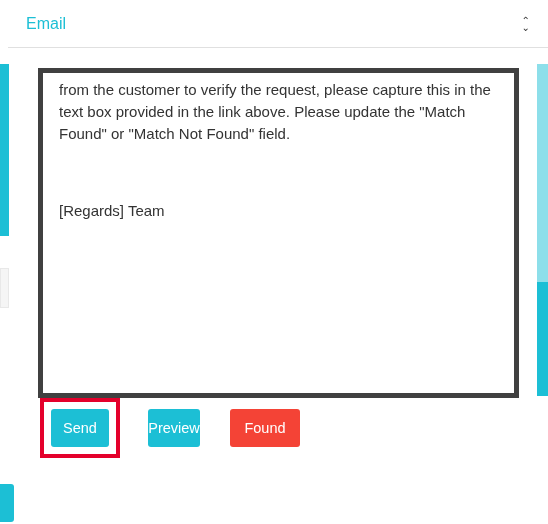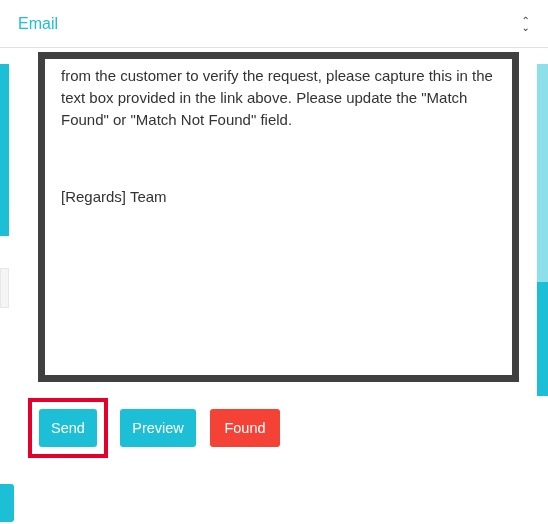--- a/index.html
+++ b/index.html
@@ -15,20 +15,21 @@
       position: relative;
       overflow: hidden;
     }
     .header {
       display: flex;
       justify-content: space-between;
       align-items: center;
       padding: 18px 18px;
       border-bottom: 1px solid #e0e0e0;
       height: 48px;
+      margin-left: 8px;
     }
     .header-title {
       color: #1cbfd5;
       font-size: 16px;
       font-weight: 500;
     }
     .expand-icon {
       display: flex;
       flex-direction: column;
       align-items: center;
@@ -72,24 +73,24 @@
       position: absolute;
       right: 0;
       top: 234px;
       width: 11px;
       height: 114px;
       background: #1cbfd5;
     }
     .editor-frame {
       position: absolute;
       left: 38px;
-      top: 4px;
+      top: 20px;
       width: 481px;
       height: 330px;
-      border: 7px solid #404040;
+      border: 5px solid #404040;
       background: #ffffff;
       display: flex;
       flex-direction: column;
     }
     .editor-body {
       flex: 1;
       padding: 6px 16px 12px 16px;
       font-size: 15px;
       line-height: 1.45;
       color: #333;
@@ -105,25 +106,25 @@
       border-top: 1px solid #d8d8d8;
       padding: 5px 10px;
       text-align: right;
       font-size: 11.5px;
       color: #888;
       letter-spacing: 0.5px;
       background: #fff;
     }
     .button-row {
       position: absolute;
-      left: 28px;
+      left: 40px;
       bottom: 26px;
       display: flex;
       align-items: center;
-      gap: 0;
+      gap: 16px;
     }
     .highlight-box {
       border: 4px solid #e4002b;
       padding: 7px;
       display: inline-flex;
       margin-right: 12px;
     }
     .btn {
       display: inline-flex;
       align-items: center;
@@ -136,21 +137,21 @@
       padding: 0 16px;
       cursor: pointer;
       font-family: inherit;
     }
     .btn-send {
       background: #1cbfd5;
       width: 58px;
     }
     .btn-preview {
       background: #1cbfd5;
-      width: 76px;
+      width: 52px;
       margin-right: 14px;
     }
     .btn-cancel {
       background: #f44336;
       width: 70px;
     }
     .bottom-accent {
       position: absolute;
       left: 0;
       bottom: 2px;

